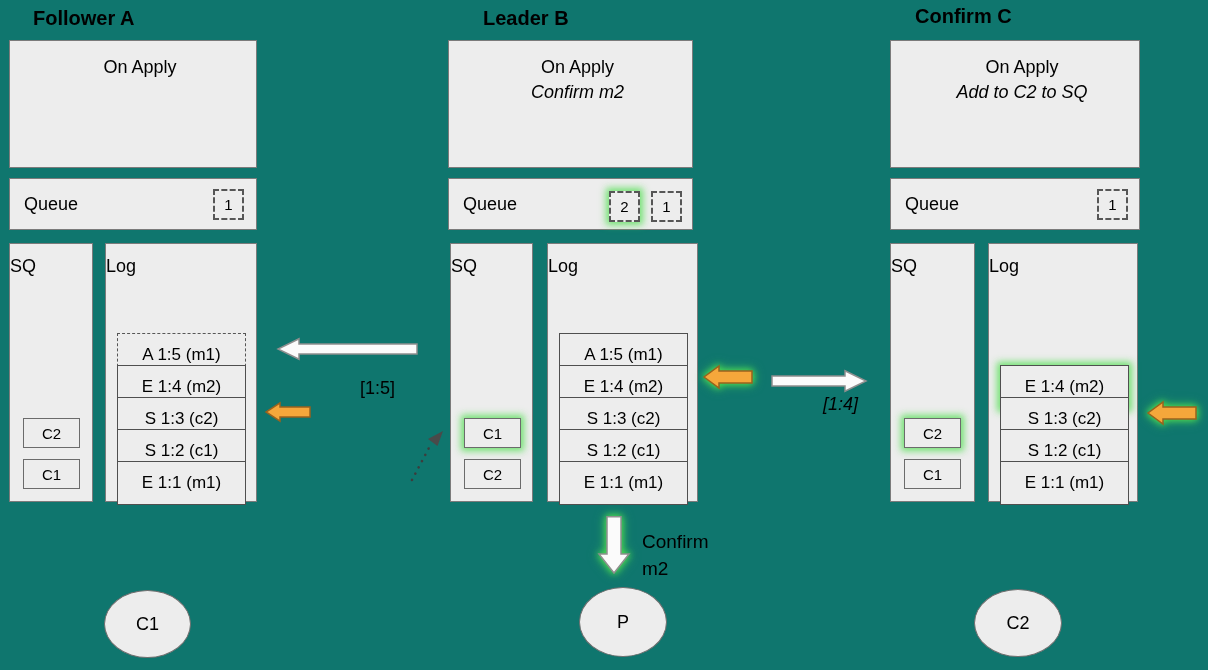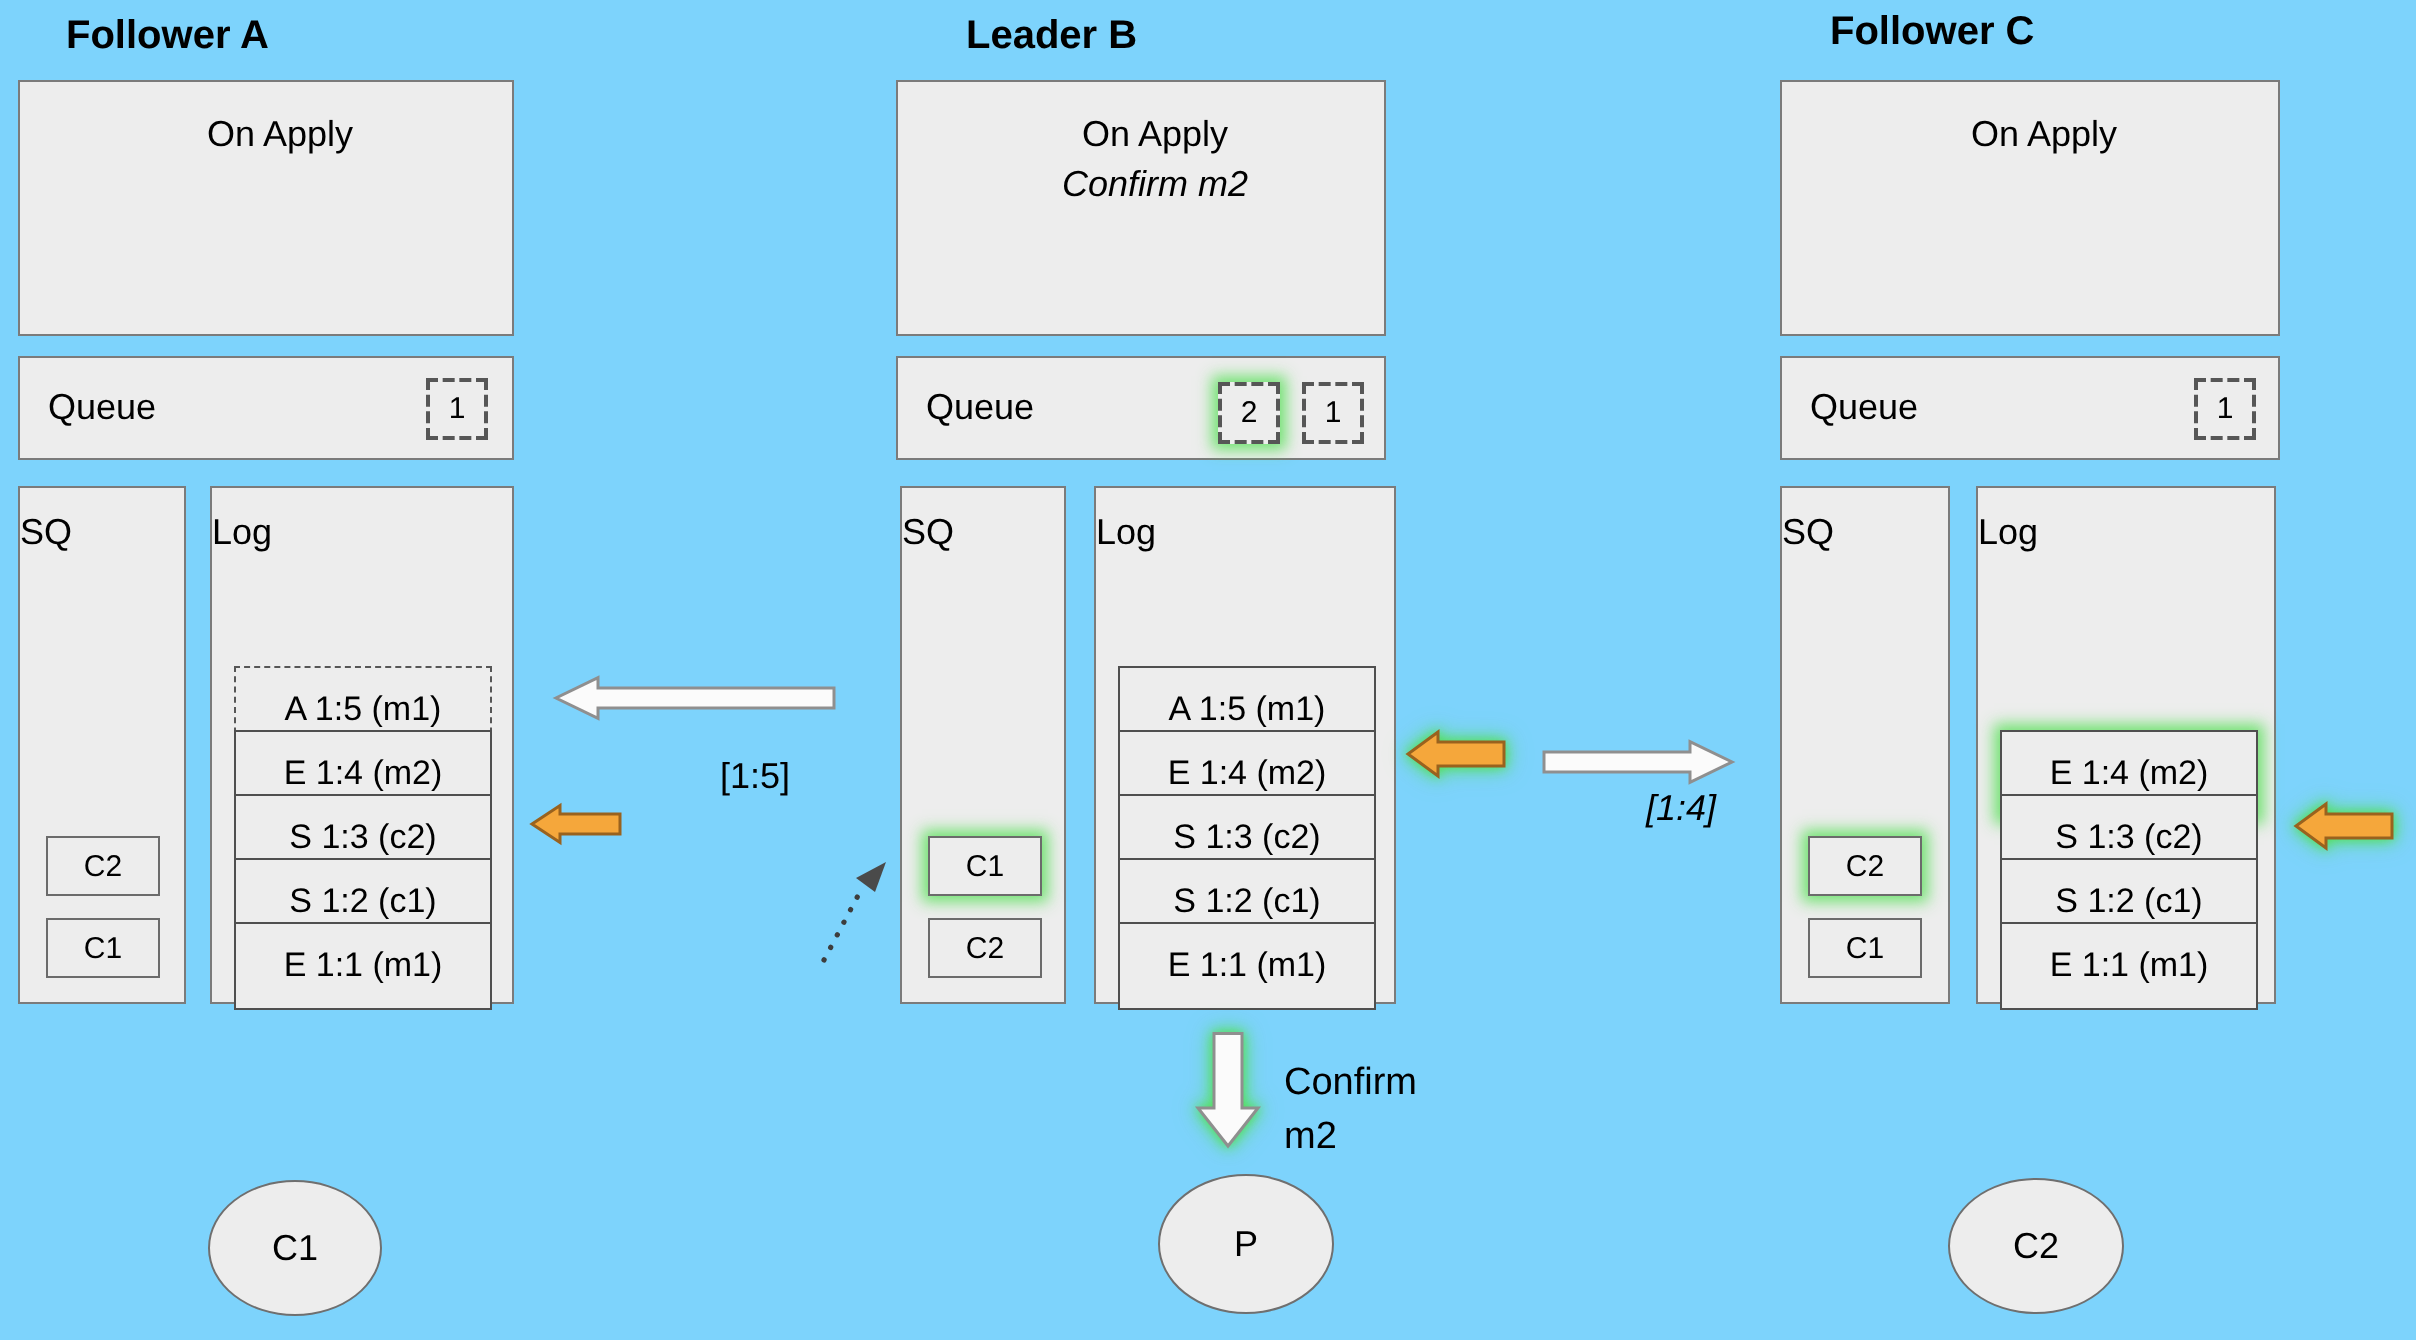--- a/index.html
+++ b/index.html
@@ -1,21 +1,21 @@
 <!DOCTYPE html>
 <html><head>
 <meta charset="utf-8">
 <style>
   * { margin: 0; padding: 0; box-sizing: border-box; }
   html, body { background: #ffffff; }
   .canvas {
     position: relative;
     width: 1208px;
     height: 670px;
-    background: #7dd3fc;
+    background: #0f766e;
     font-family: "Liberation Sans", sans-serif;
     color: #000;
     overflow: hidden;
   }
   .node-title {
     position: absolute;
     font-size: 20px;
     font-weight: bold;
     white-space: nowrap;
   }
@@ -141,24 +141,25 @@
 
   <div class="panel" style="left:547px; top:243px; width:151px; height:259px;">
     <div class="col-label">Log</div>
     <div class="log-entry" style="top:89px;">A 1:5 (m1)</div>
     <div class="log-entry" style="top:121px;">E 1:4 (m2)</div>
     <div class="log-entry" style="top:153px;">S 1:3 (c2)</div>
     <div class="log-entry" style="top:185px;">S 1:2 (c1)</div>
     <div class="log-entry" style="top:217px;">E 1:1 (m1)</div>
   </div>
 
-  <div class="node-title" style="left:915px; top:5px;">Follower C</div>
+  <div class="node-title" style="left:915px; top:5px;">Confirm C</div>
 
   <div class="panel on-apply" style="left:890px; top:40px; width:250px; height:128px;">
     <div>On Apply</div>
+    <div class="note">Add to C2 to SQ</div>
   </div>
 
   <div class="panel" style="left:890px; top:178px; width:250px; height:52px;">
     <span class="queue-label">Queue</span>
     <span class="chip" style="left:206px; top:10px;">1</span>
   </div>
 
   <div class="panel" style="left:890px; top:243px; width:85px; height:259px;">
     <div class="col-label">SQ</div>
     <div class="sq-item glow-box" style="top:174px;">C2</div>

